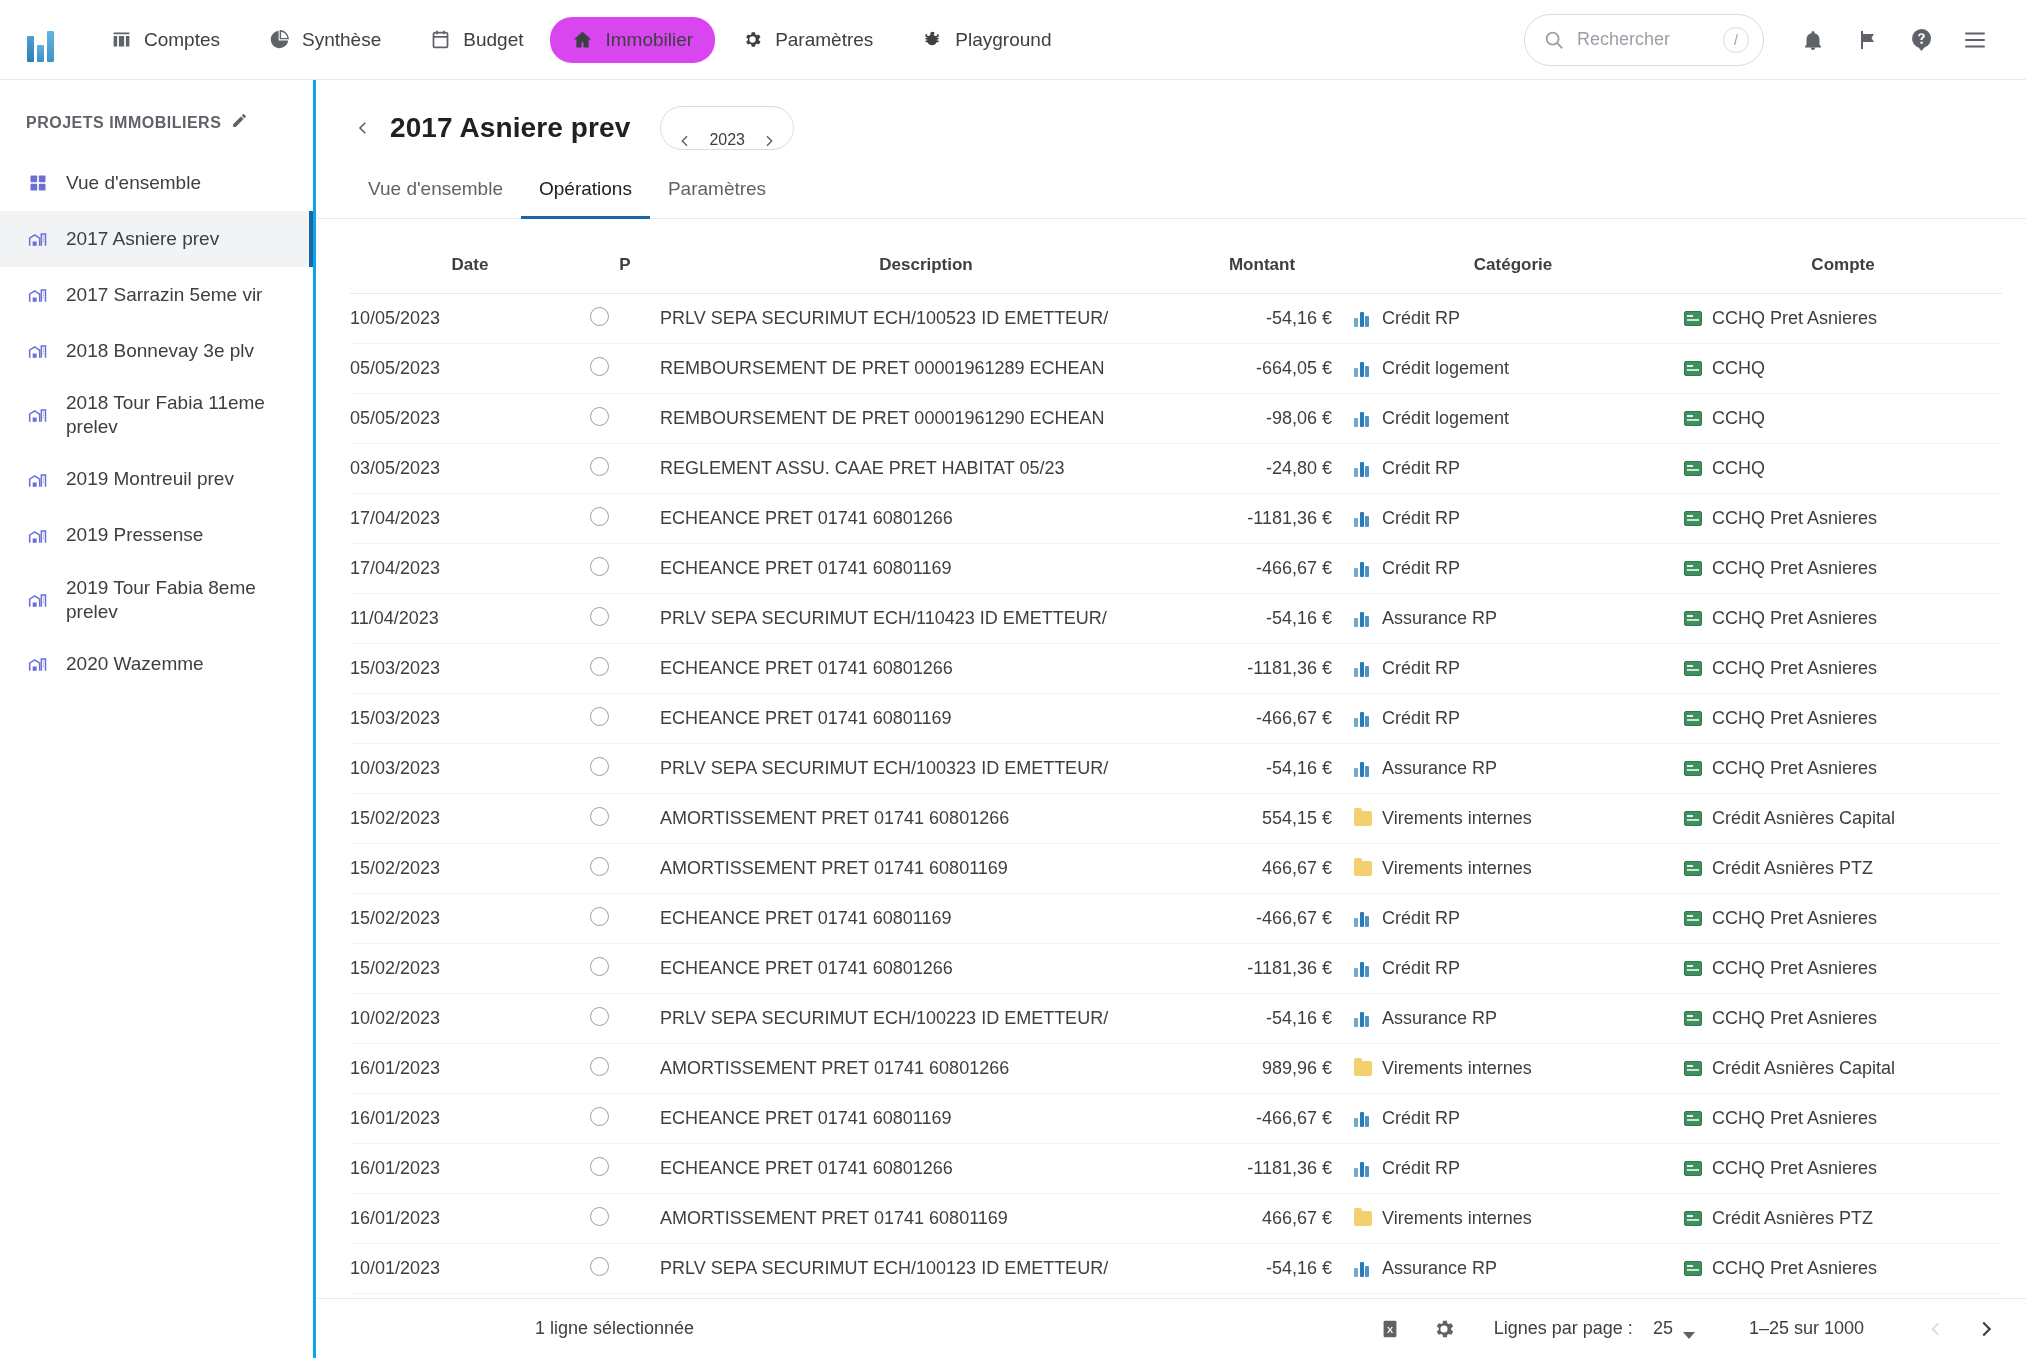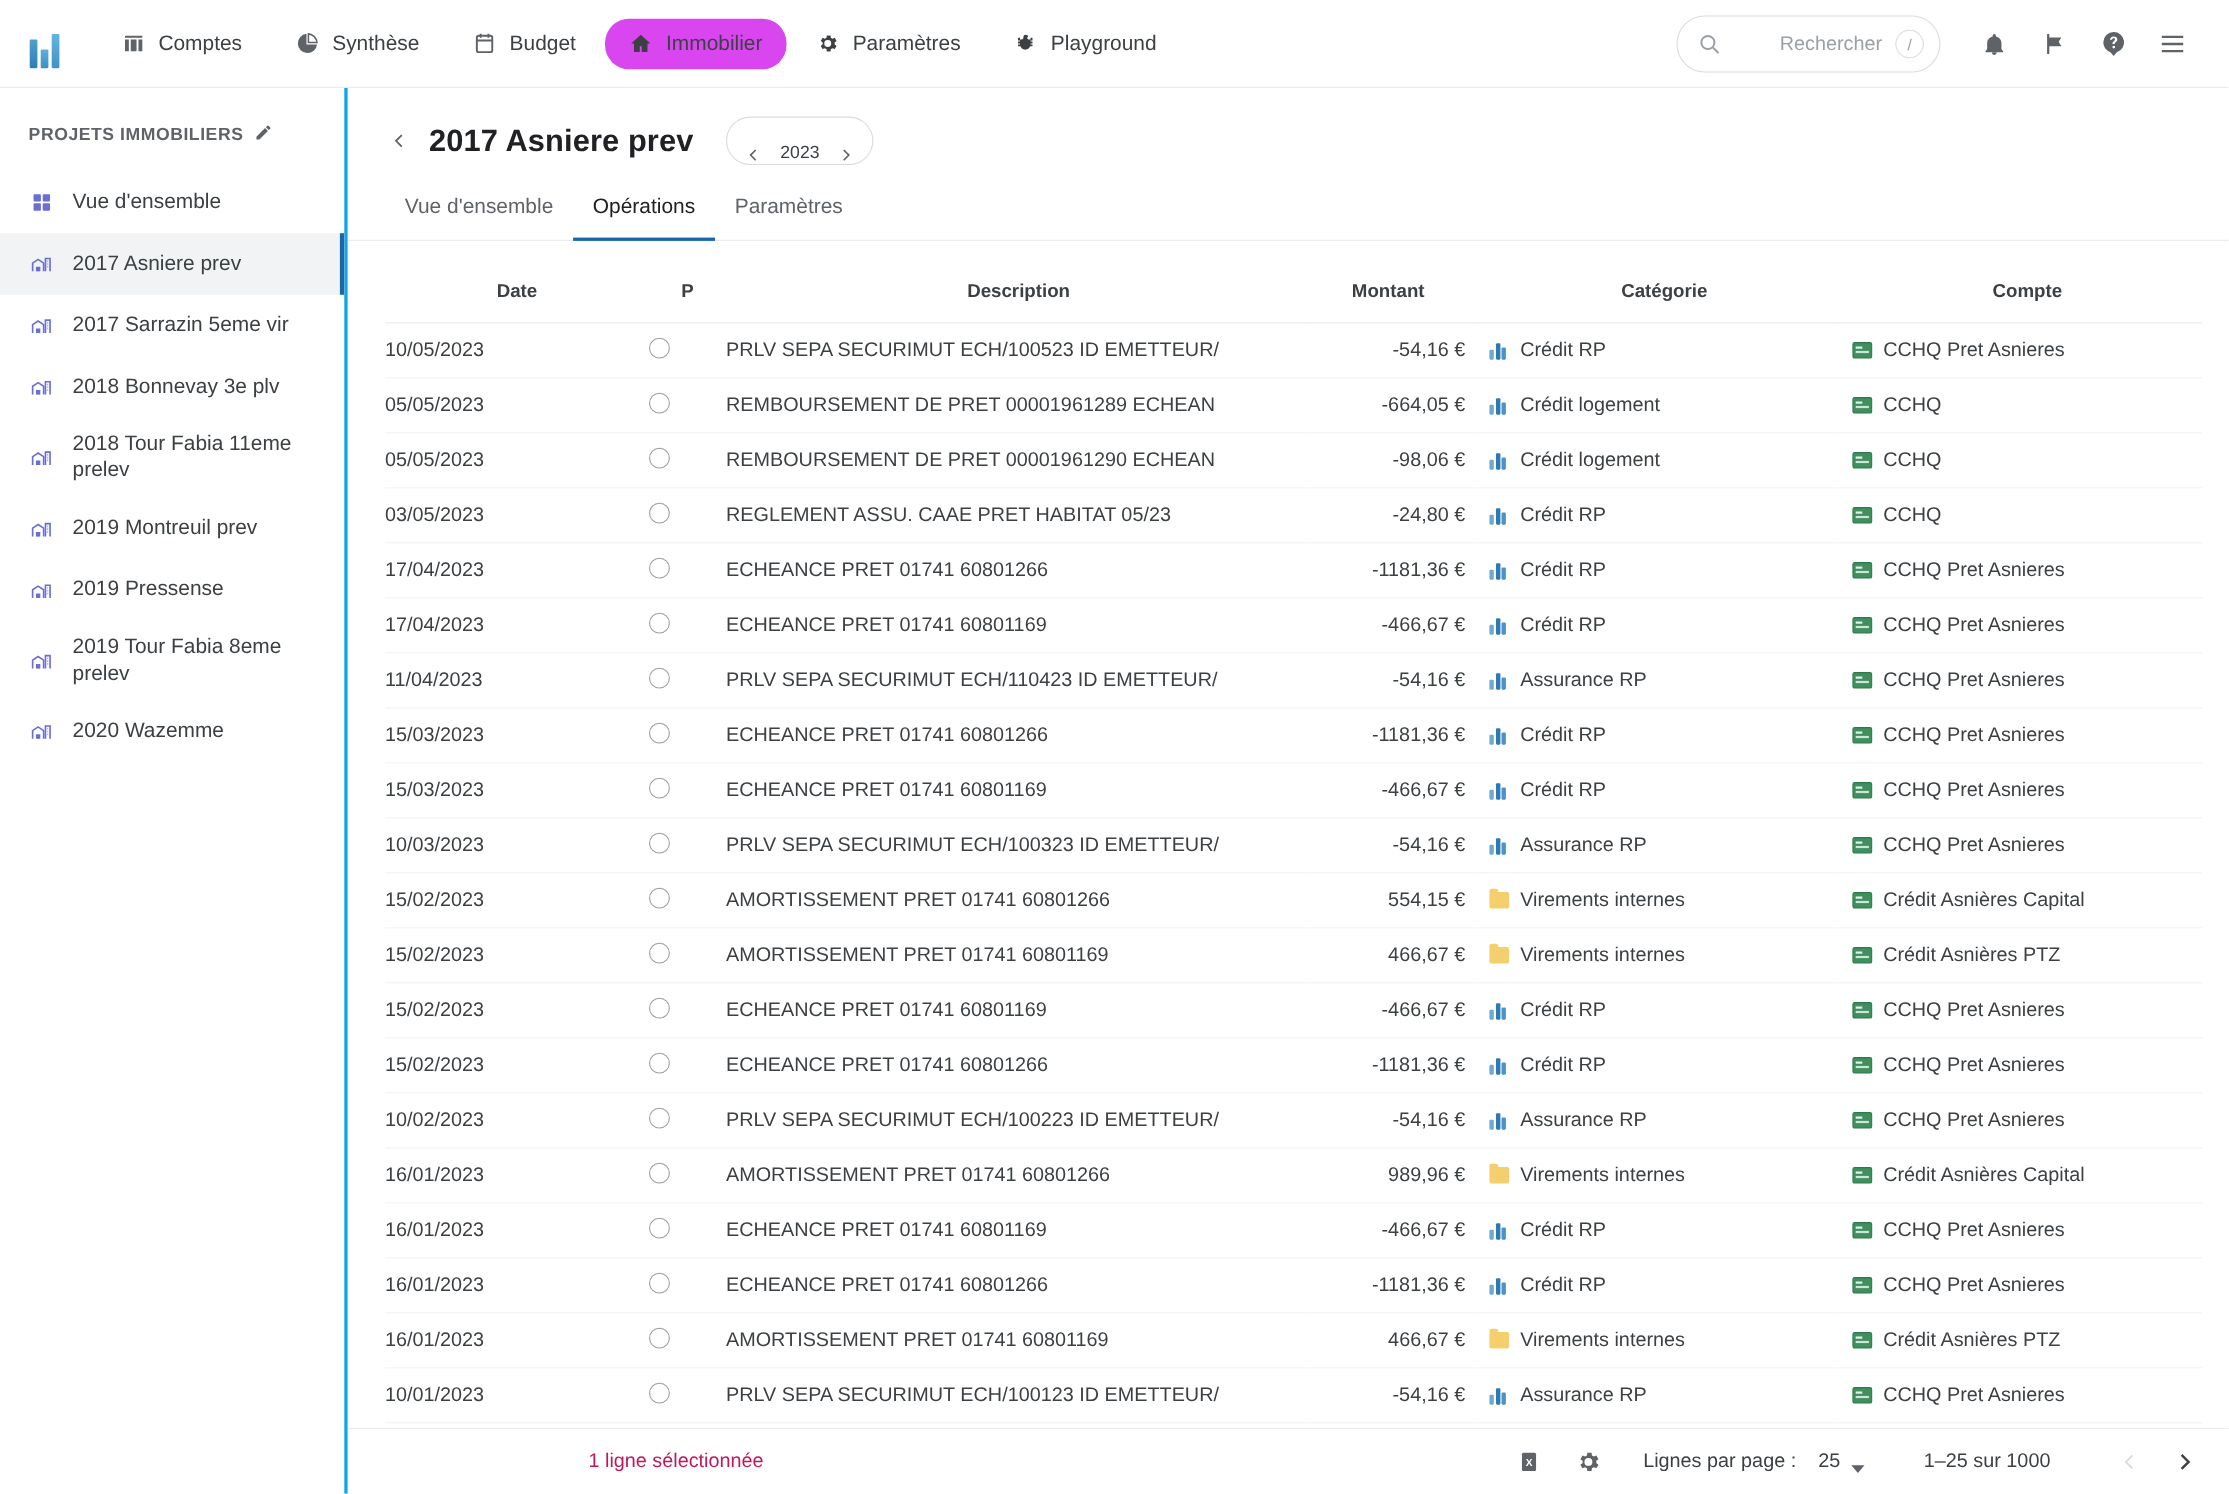--- a/index.html
+++ b/index.html
@@ -50,21 +50,20 @@
   .spacer { flex: 1 1 auto; }
 
   .search {
     width: 240px; height: 52px;
     border: 1px solid #dadce0;
     border-radius: 26px;
     display: flex; align-items: center;
     padding: 0 14px 0 18px;
     gap: 12px;
     margin-right: 22px;
-    text-align: right;
   }
   .search .ph { color: #9aa0a6; font-size: 18px; flex:1; }
   .slashkey {
     width: 26px; height: 26px; border-radius: 50%;
     border: 1px solid #dadce0; color: #9aa0a6;
     display: flex; align-items: center; justify-content: center;
     font-size: 14px;
   }
   .iconbtn {
     width: 54px; height: 54px;
@@ -197,21 +196,21 @@
   }
 
   
   .footer {
     height: 60px; flex: none;
     border-top: 1px solid #e8eaed;
     display: flex; align-items: center;
     padding: 0 18px 0 34px;
     background: #fff;
   }
-  .selinfo { font-size: 18px; color: #be185d; padding-left: 185px; }
+  .selinfo { font-size: 18px; color: #404040; padding-left: 185px; }
   .footright { margin-left: auto; display: flex; align-items: center; gap: 6px; }
   .fbtn { width:48px; height:48px; display:flex; align-items:center; justify-content:center; cursor:pointer; color:#5f6368; }
   .lpp { font-size: 18px; color: #3c4043; margin-left: 20px; }
   .lppval { font-size: 18px; color: #3c4043; display:flex; align-items:flex-end; gap:10px; margin-left:14px; cursor:pointer; }
   .range { font-size: 18px; color: #3c4043; margin-left: 48px; margin-right: 44px; }
   .pgbtn { width:44px; height:44px; display:flex; align-items:center; justify-content:center; cursor:pointer; }
   .pgbtn.disabled { color: #dadce0; }
   .pgbtn.enabled { color: #3c4043; }
 
   .caret { width:0;height:0;border-left:6px solid transparent;border-right:6px solid transparent;border-top:7px solid #5f6368; }

